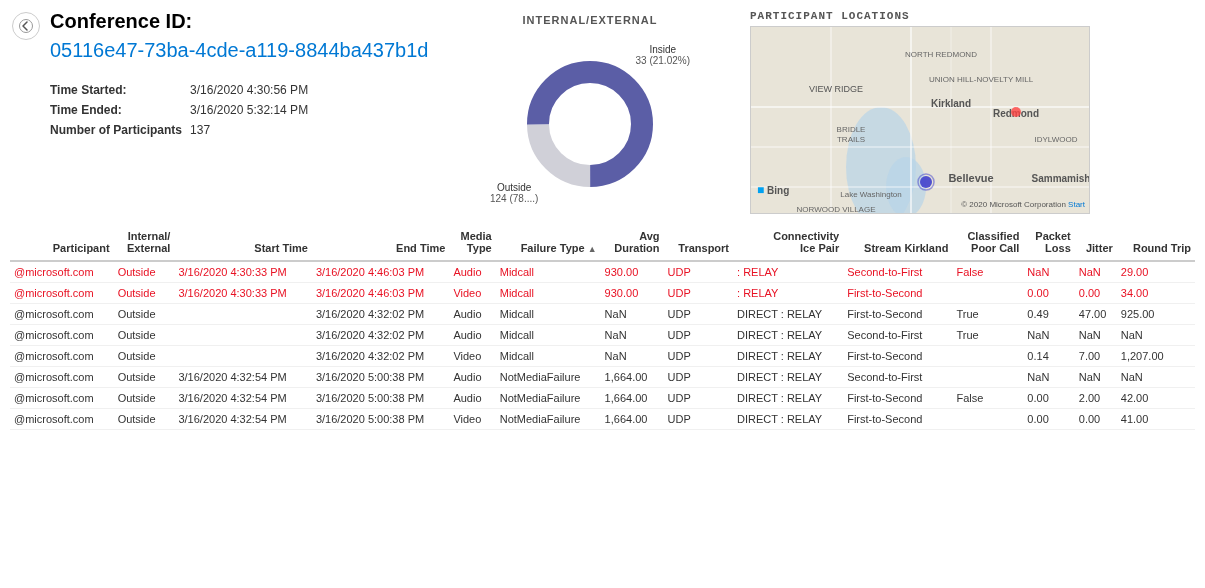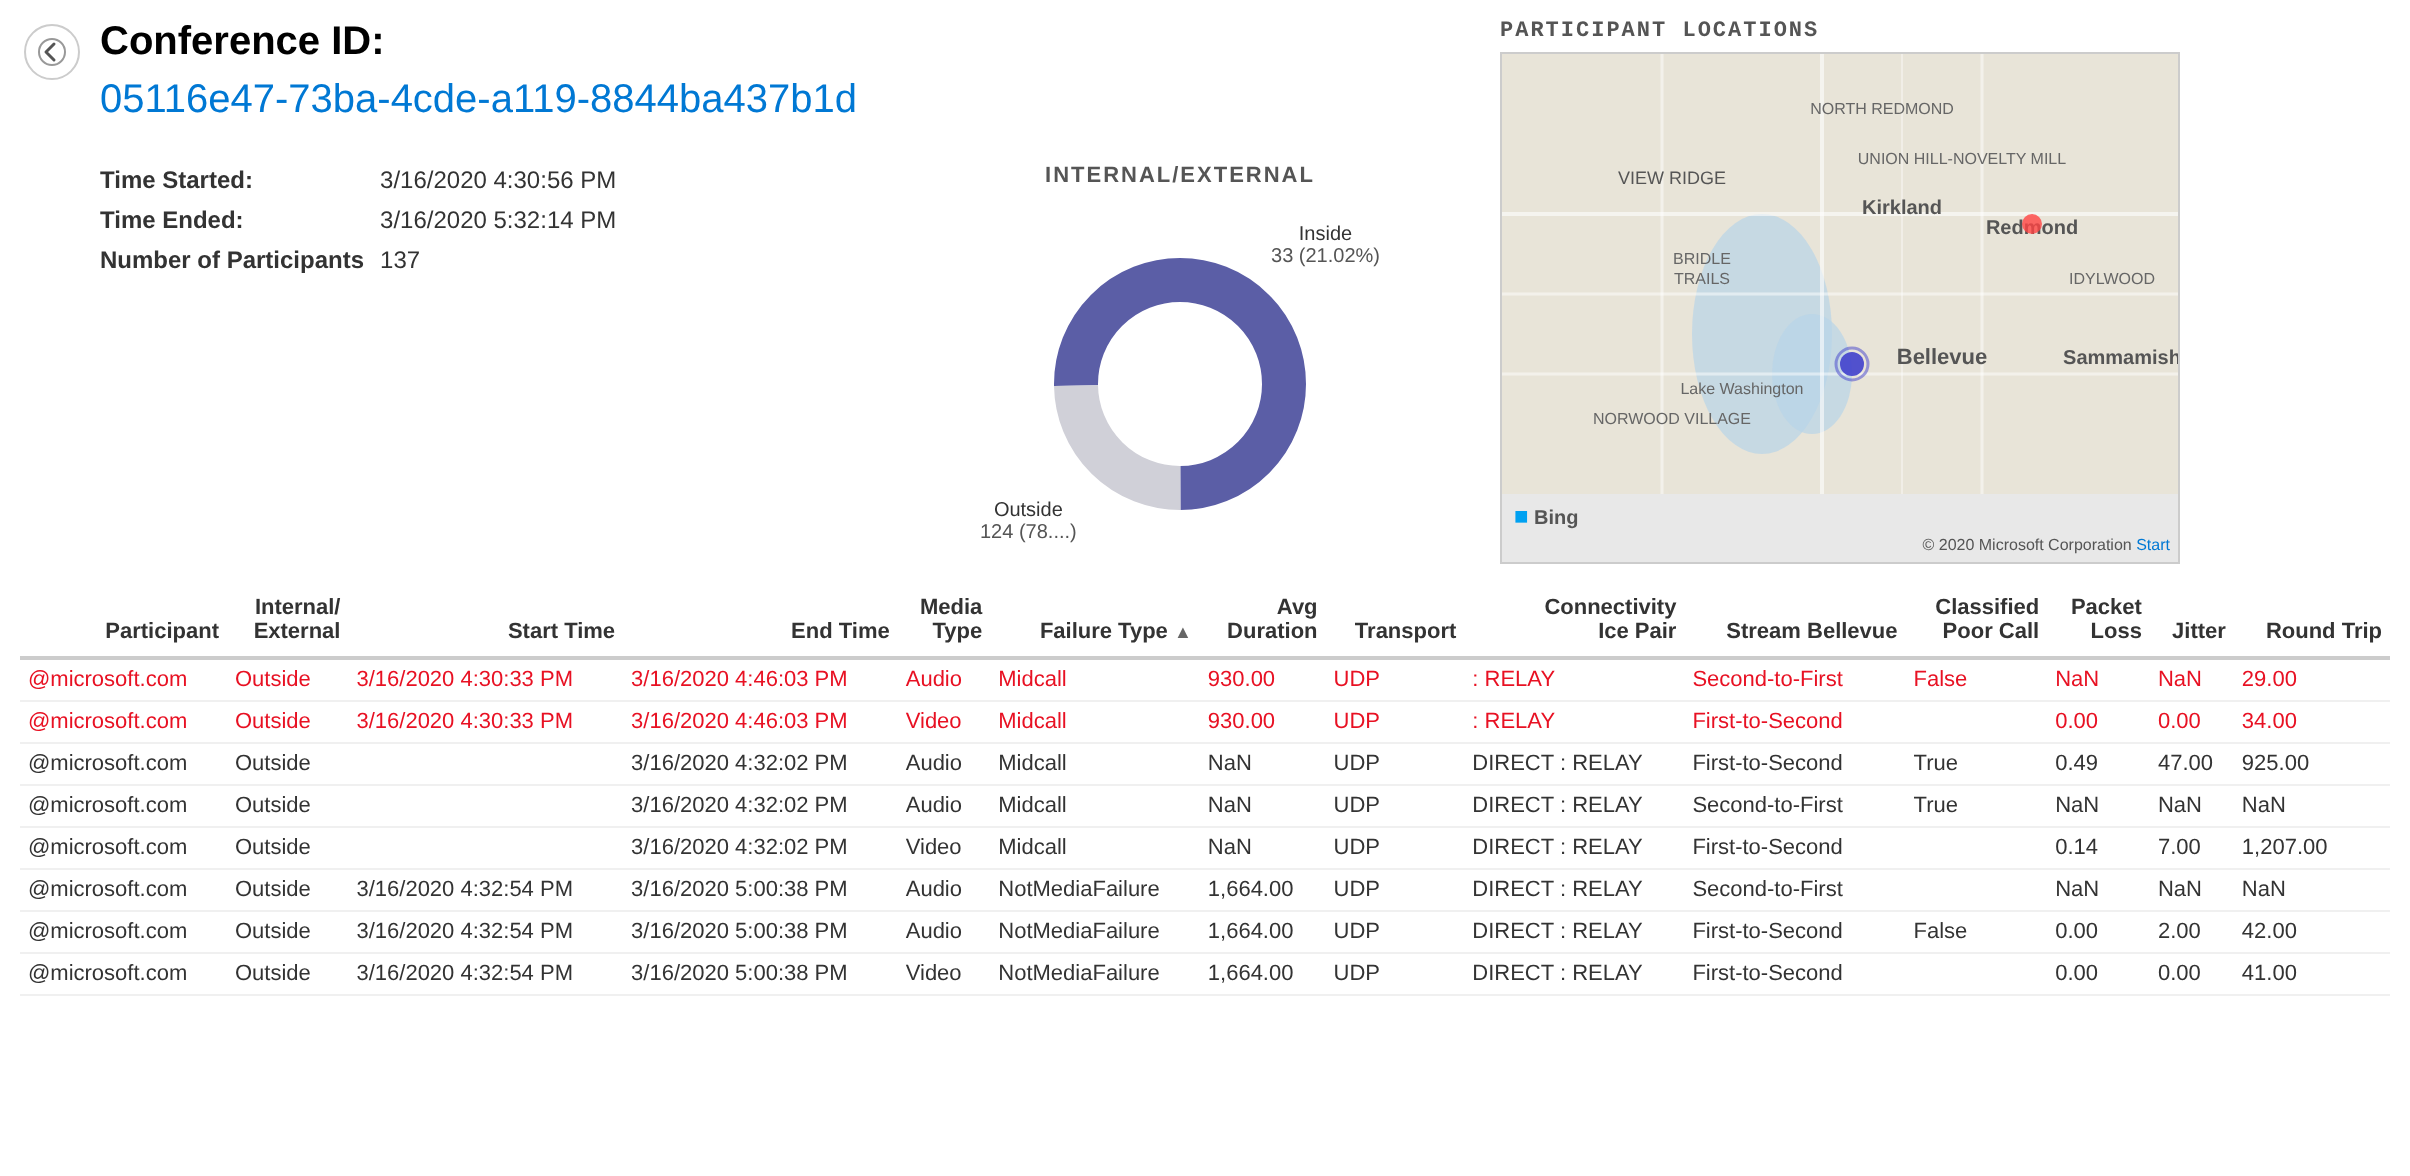--- a/index.html
+++ b/index.html
@@ -76,21 +76,21 @@
       font-size: 11px;
       font-weight: 600;
       color: #555;
       letter-spacing: 1px;
       margin-bottom: 4px;
       font-family: Liberation Mono, monospace;
     }
 
     .map-container {
       width: 340px;
-      height: 256px;
+      height: 188px;
       background: #e8e8e8;
       border: 1px solid #ccc;
       position: relative;
       overflow: hidden;
     }
 
     
     .table-section {
       padding: 0 10px 10px 10px;
     }
@@ -258,21 +258,21 @@
         <tr>
           <th>Participant</th>
           <th>Internal/<br>External</th>
           <th>Start Time</th>
           <th>End Time</th>
           <th>Media<br>Type</th>
           <th>Failure Type <span class="sort-icon">▲</span></th>
           <th>Avg<br>Duration</th>
           <th>Transport</th>
           <th>Connectivity<br>Ice Pair</th>
-          <th>Stream Bellevue</th>
+          <th>Stream Kirkland</th>
           <th>Classified<br>Poor Call</th>
           <th>Packet<br>Loss</th>
           <th>Jitter</th>
           <th>Round Trip</th>
         </tr>
       </thead>
       <tbody id="table-body">
       <tr style="color: rgb(232, 17, 35);">
             <td style="color: rgb(232, 17, 35); cursor: pointer;">@microsoft.com</td>
             <td>Outside</td>

